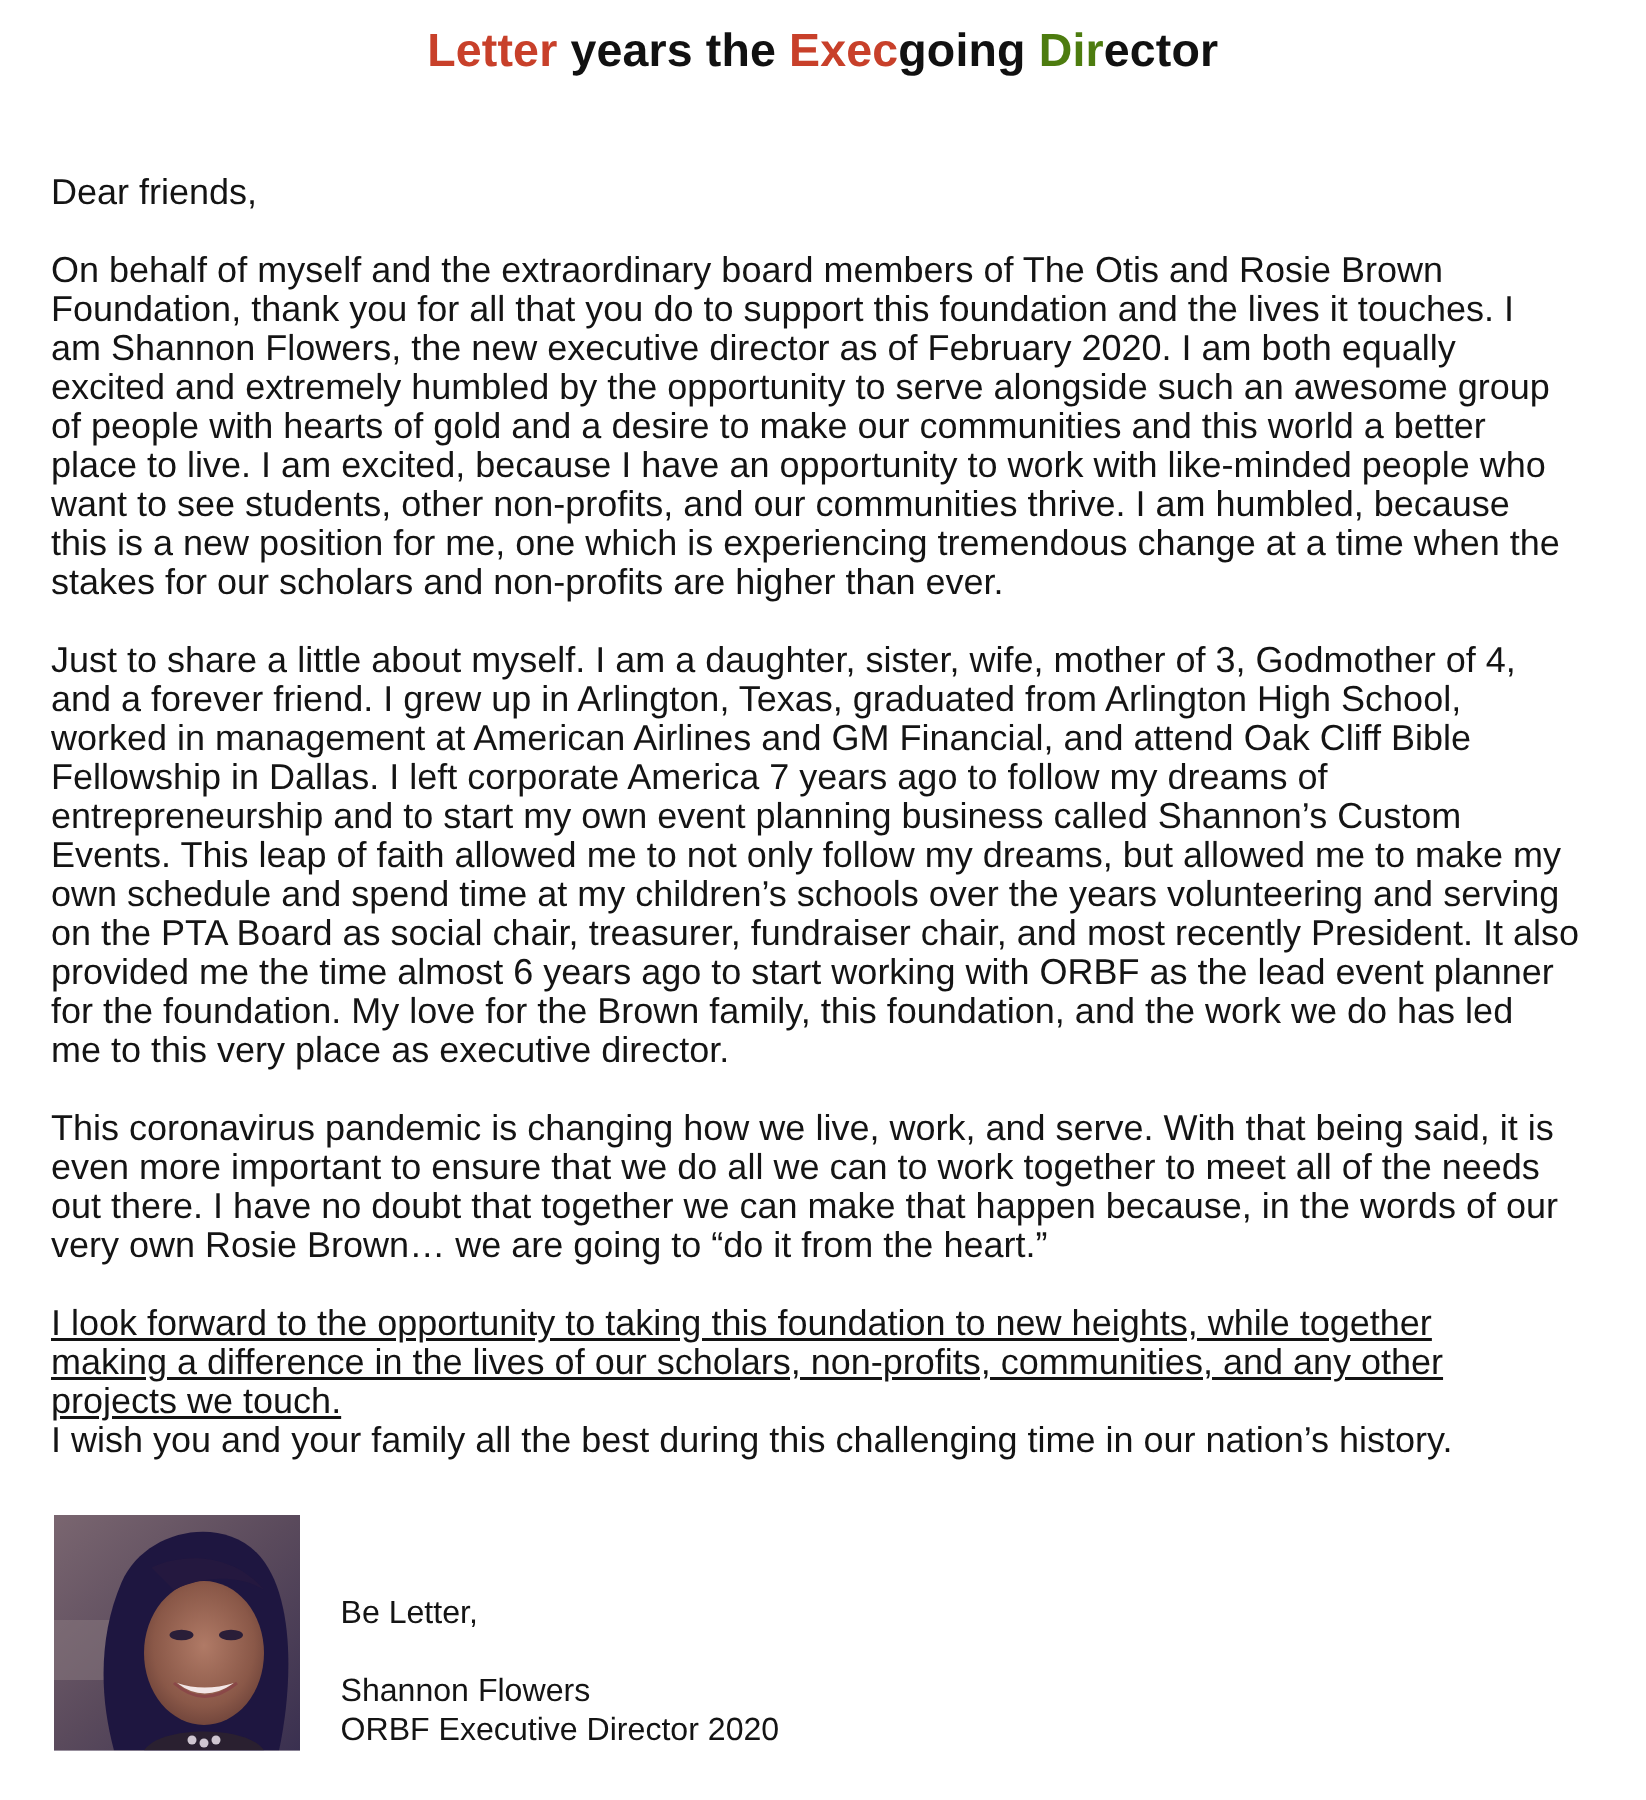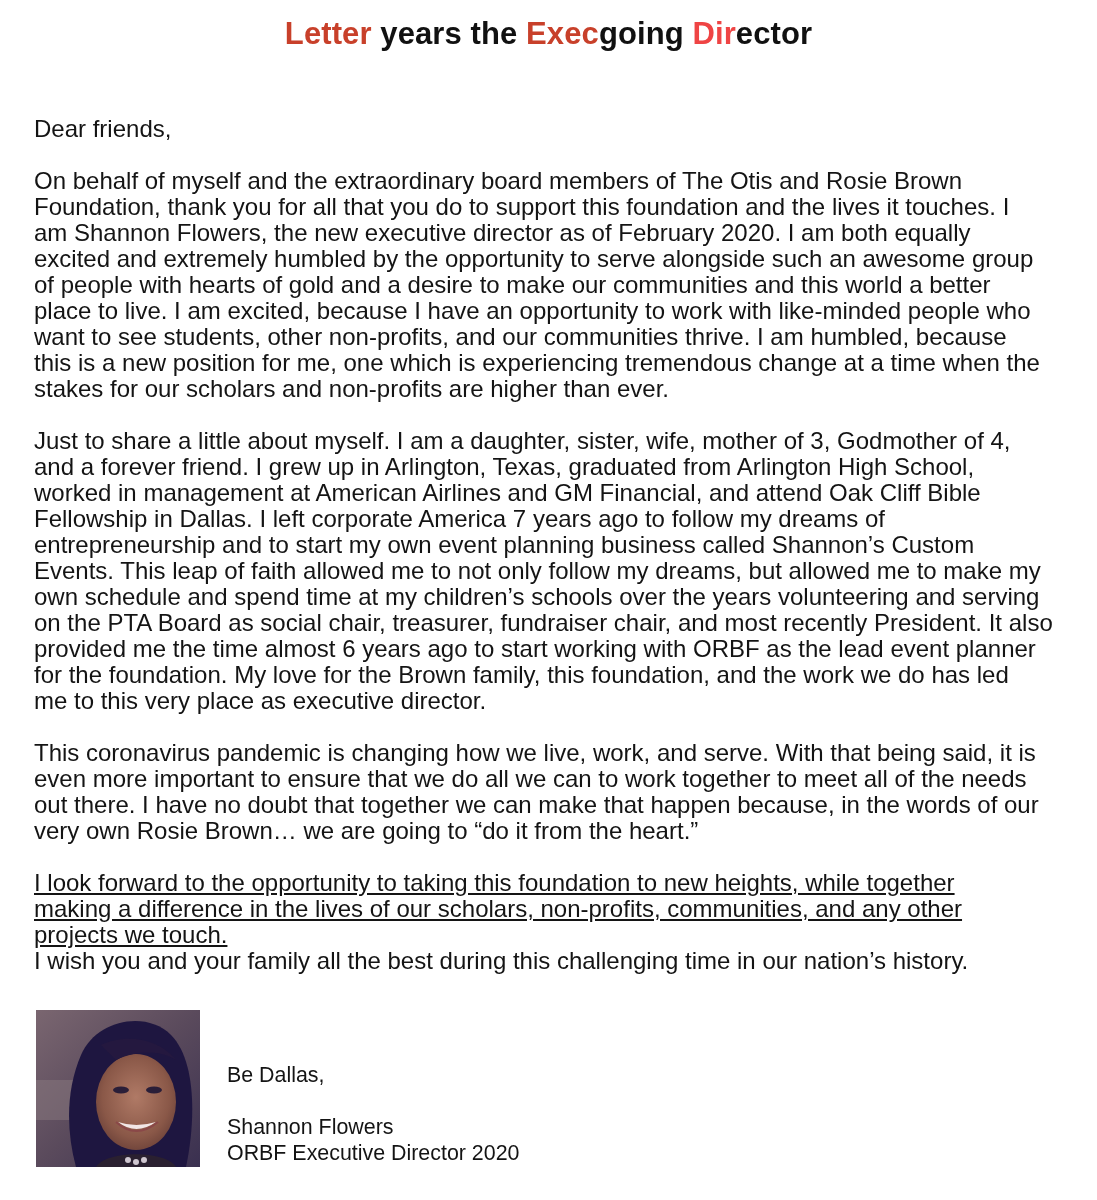--- a/index.html
+++ b/index.html
@@ -69,21 +69,21 @@
       line-height: 26px;
       color: #141414;
     }
     .sign-text div { white-space: nowrap; }
     .sign-text .gap { height: 26px; }
   </style>
 </head>
 <body>
 
 <h1 class="title">
-  <span class="accent" style="color: rgb(200, 64, 42);">Letter</span><span> years the </span><span class="accent" style="color: rgb(200, 64, 42);">Exec</span><span>going </span><span class="accent" style="color: #ef4444; text-align: center;">Dir</span><span>ector</span>
+  <span class="accent" style="color: rgb(200, 64, 42);">Letter</span><span> years the </span><span class="accent" style="color: rgb(200, 64, 42);">Exec</span><span>going </span><span class="accent" style="color: #4d7c0f; text-align: center;">Dir</span><span>ector</span>
 </h1>
 
 <div class="letter">
   <p>Dear friends,</p>
   <p>On behalf of myself and the extraordinary board members of The Otis and Rosie Brown
 Foundation, thank you for all that you do to support this foundation and the lives it touches. I
 am Shannon Flowers, the new executive director as of February 2020. I am both equally
 excited and extremely humbled by the opportunity to serve alongside such an awesome group
 of people with hearts of gold and a desire to make our communities and this world a better
 place to live. I am excited, because I have an opportunity to work with like-minded people who
@@ -135,18 +135,18 @@
       <ellipse cx="118" cy="80" rx="8" ry="3.5" fill="#2a1e38"></ellipse>
       <path d="M82 112 Q100 126 120 112 Q100 118 82 112 Z" fill="#f2e6e6"></path>
       <path d="M80 112 Q100 130 122 112" stroke="#8a4848" stroke-width="2" fill="none"></path>
       <path d="M60 157 C70 140 130 140 140 157 Z" fill="#2a2030"></path>
       <circle cx="92" cy="150" r="3" fill="#cfc6d0"></circle>
       <circle cx="100" cy="152" r="3" fill="#cfc6d0"></circle>
       <circle cx="108" cy="150" r="3" fill="#cfc6d0"></circle>
     </svg>
   </div>
   <div class="sign-text">
-    <div>Be Dallas,</div>
+    <div>Be Letter,</div>
     <div class="gap"></div>
     <div>Shannon Flowers</div>
     <div>ORBF Executive Director 2020</div>
   </div>
 </div>
 
 </body></html>

